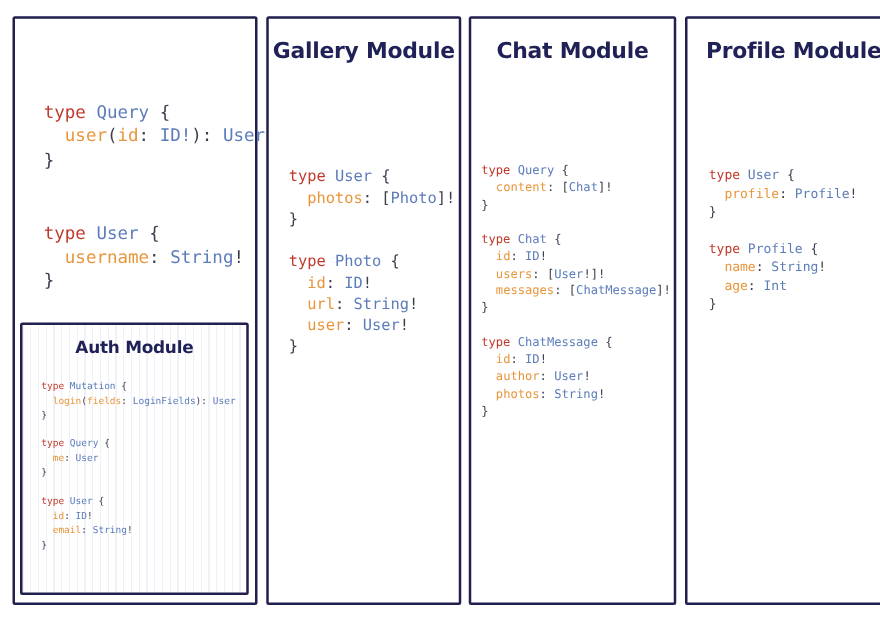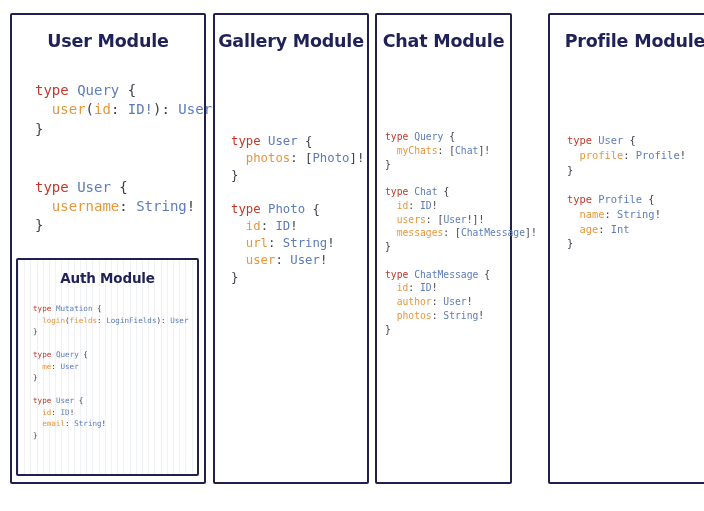--- a/index.html
+++ b/index.html
@@ -51,21 +51,21 @@
 
   
   .kw    { color: #c0392b; }   
   .tname { color: #5c7cba; }   
   .field { color: #e8963c; }   
   .punct { color: #3d3d4e; }   
 
   
   #mod-user    { left: 10px;  top: 13px;  width: 196px; height: 471px; }
   #mod-gallery { left: 213px; top: 13px;  width: 156px; height: 471px; }
-  #mod-chat    { left: 375px; top: 13px;  width: 137px; height: 471px; }
+  #mod-chat    { left: 375px; top: 13px;  width: 166px; height: 471px; }
   #mod-profile { left: 548px; top: 13px;  width: 174px; height: 471px; }
 
   
   #mod-auth {
     left: 4px;
     top: 243px;
     width: 183px;
     height: 218px;
     position: absolute;
     box-sizing: border-box;
@@ -118,21 +118,20 @@
     font-size: 10.4px;
     line-height: 1.42;
   }
 </style>
 </head>
 <body>
 
 <div id="canvas">
 
   <div class="module" id="mod-user">
-    <div class="module-title">User Module</div>
     <div class="code code-user"><span class="kw">type</span> <span class="tname">Query</span> <span class="punct">{</span>
   <span class="field">user</span><span class="punct">(</span><span class="field">id</span><span class="punct">: </span><span class="tname">ID!</span><span class="punct">)</span><span class="punct">:</span> <span class="tname">User</span>
 <span class="punct">}</span>
 
 
 <span class="kw">type</span> <span class="tname">User</span> <span class="punct">{</span>
   <span class="field">username</span><span class="punct">:</span> <span class="tname">String</span><span class="punct">!</span>
 <span class="punct">}</span></div>
 
     <div id="mod-auth">
@@ -161,21 +160,21 @@
 <span class="kw">type</span> <span class="tname">Photo</span> <span class="punct">{</span>
   <span class="field">id</span><span class="punct">:</span> <span class="tname">ID</span><span class="punct">!</span>
   <span class="field">url</span><span class="punct">:</span> <span class="tname">String</span><span class="punct">!</span>
   <span class="field">user</span><span class="punct">:</span> <span class="tname">User</span><span class="punct">!</span>
 <span class="punct">}</span></div>
   </div>
 
   <div class="module" id="mod-chat">
     <div class="module-title">Chat Module</div>
     <div class="code code-chat"><span class="kw">type</span> <span class="tname">Query</span> <span class="punct">{</span>
-  <span class="field">myChats</span><span class="punct">:</span> <span class="punct">[</span><span class="tname">Chat</span><span class="punct">]</span><span class="punct">!</span>
+  <span class="field">content</span><span class="punct">:</span> <span class="punct">[</span><span class="tname">Chat</span><span class="punct">]</span><span class="punct">!</span>
 <span class="punct">}</span>
 
 <span class="kw">type</span> <span class="tname">Chat</span> <span class="punct">{</span>
   <span class="field">id</span><span class="punct">:</span> <span class="tname">ID</span><span class="punct">!</span>
   <span class="field">users</span><span class="punct">:</span> <span class="punct">[</span><span class="tname">User</span><span class="punct">!</span><span class="punct">]</span><span class="punct">!</span>
   <span class="field">messages</span><span class="punct">:</span> <span class="punct">[</span><span class="tname">ChatMessage</span><span class="punct">]</span><span class="punct">!</span>
 <span class="punct">}</span>
 
 <span class="kw">type</span> <span class="tname">ChatMessage</span> <span class="punct">{</span>
   <span class="field">id</span><span class="punct">:</span> <span class="tname">ID</span><span class="punct">!</span>

